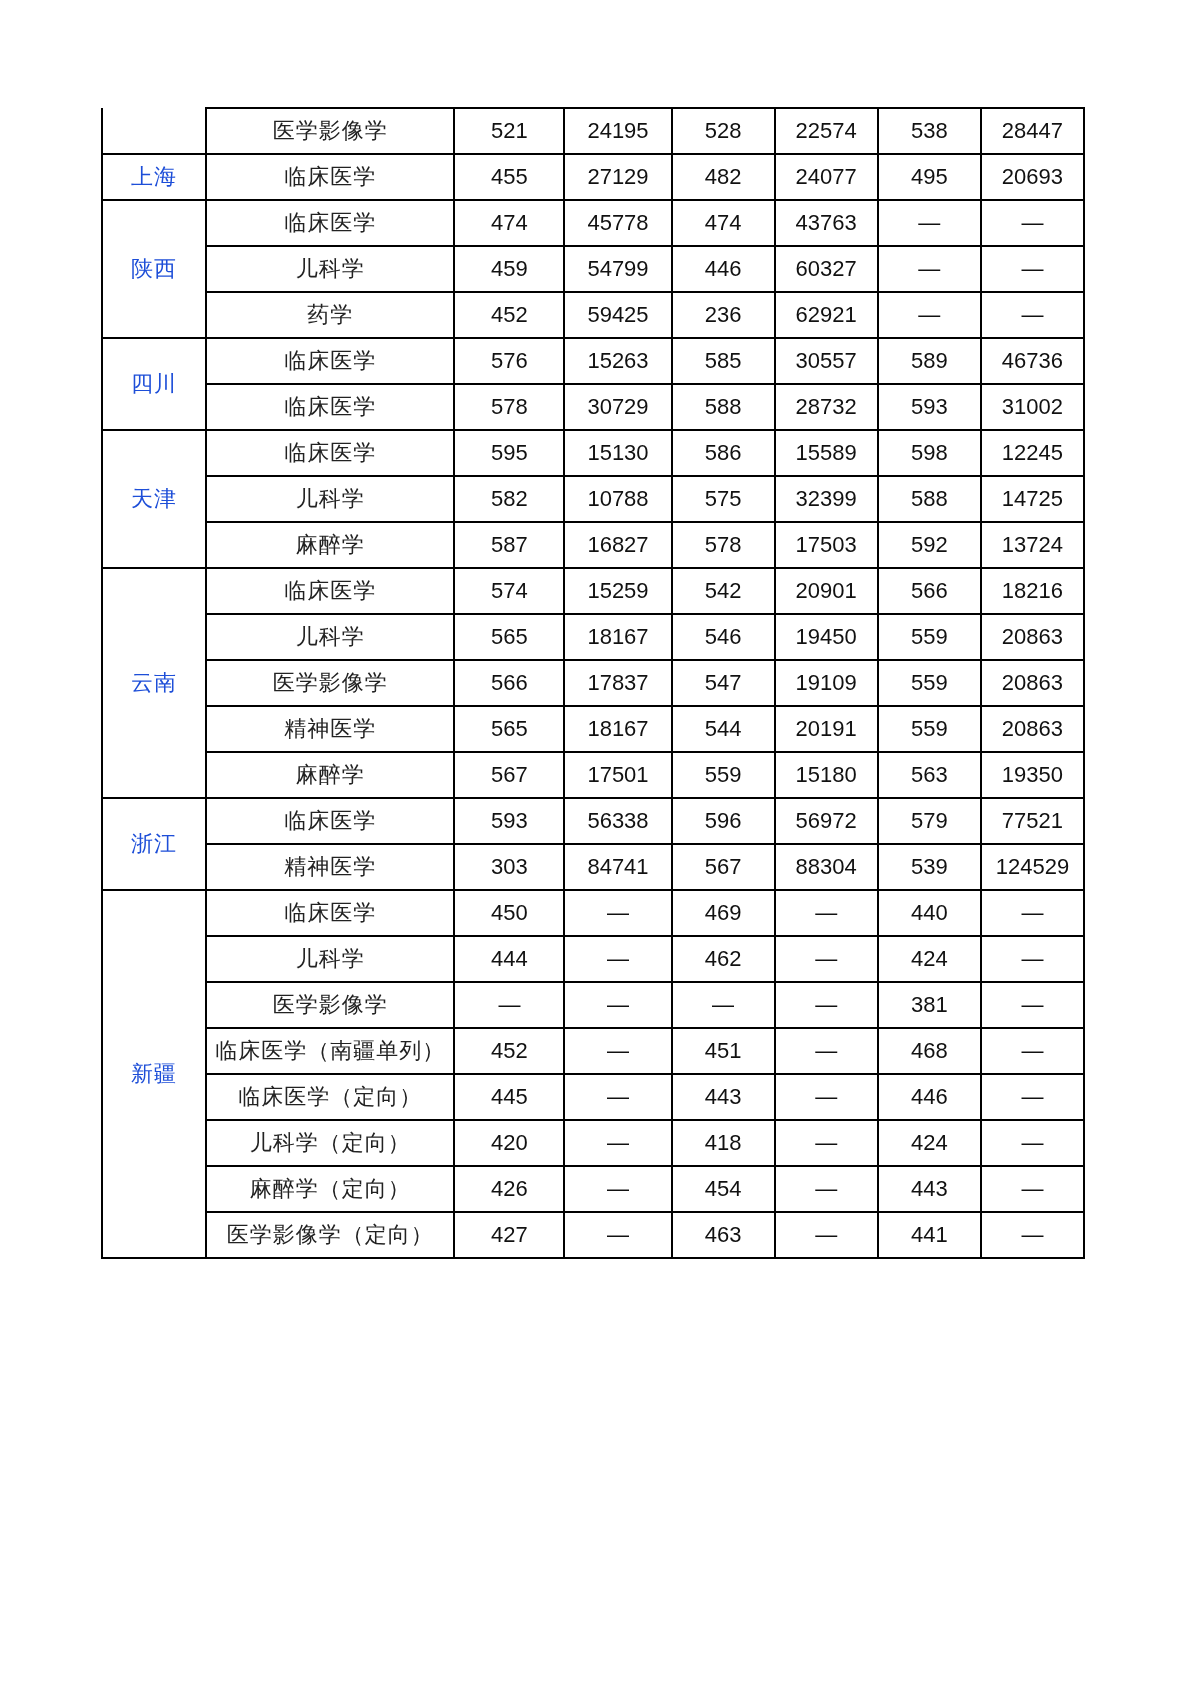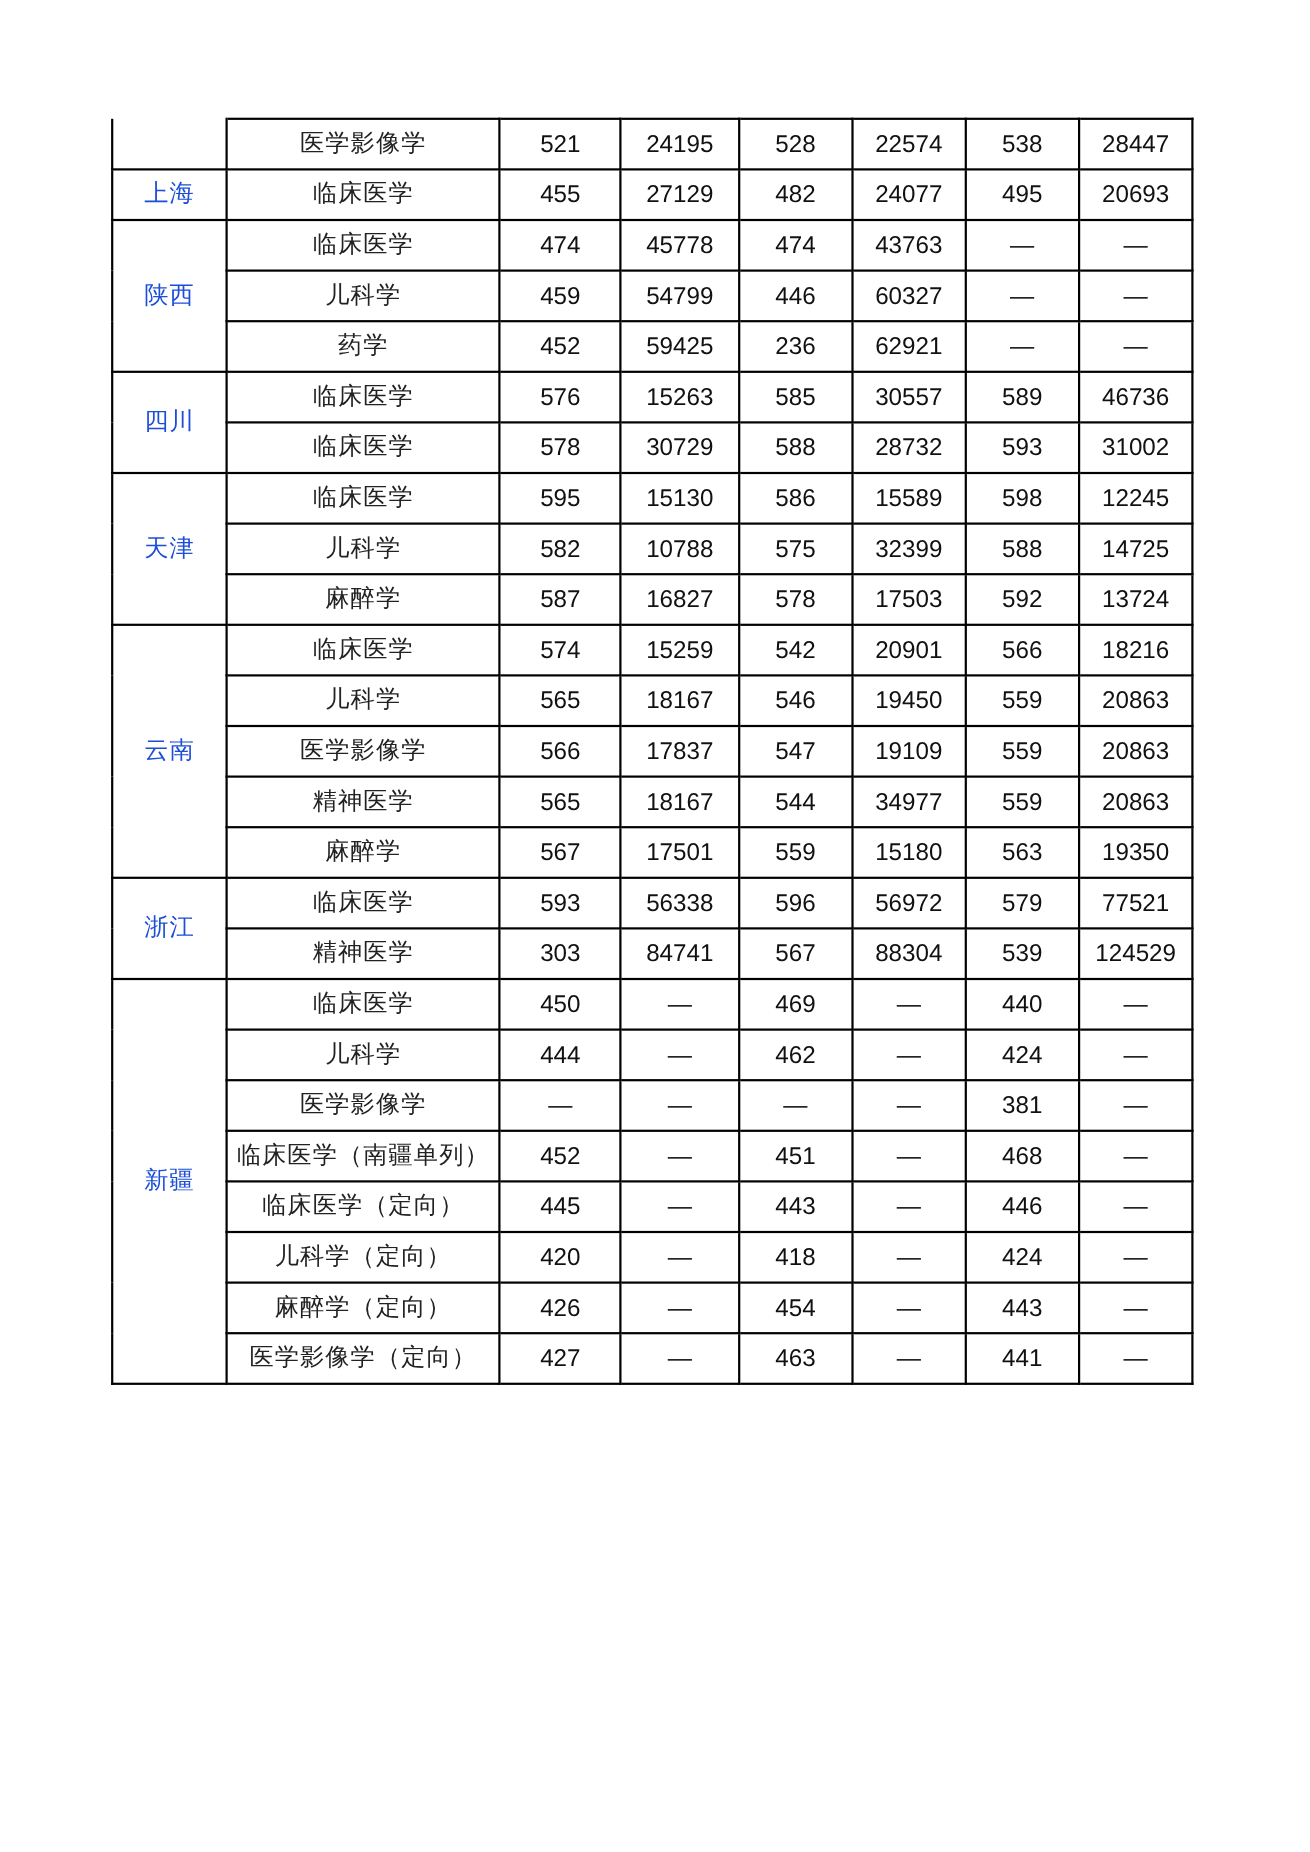--- a/index.html
+++ b/index.html
@@ -208,21 +208,21 @@
         <td class="num">547</td>
         <td class="num">19109</td>
         <td class="num">559</td>
         <td class="num">20863</td>
       </tr>
       <tr>
         <td class="major">精神医学</td>
         <td class="num">565</td>
         <td class="num">18167</td>
         <td class="num">544</td>
-        <td class="num">34977</td>
+        <td class="num">20191</td>
         <td class="num">559</td>
         <td class="num">20863</td>
       </tr>
       <tr>
         <td class="major">麻醉学</td>
         <td class="num">567</td>
         <td class="num">17501</td>
         <td class="num">559</td>
         <td class="num">15180</td>
         <td class="num">563</td>

